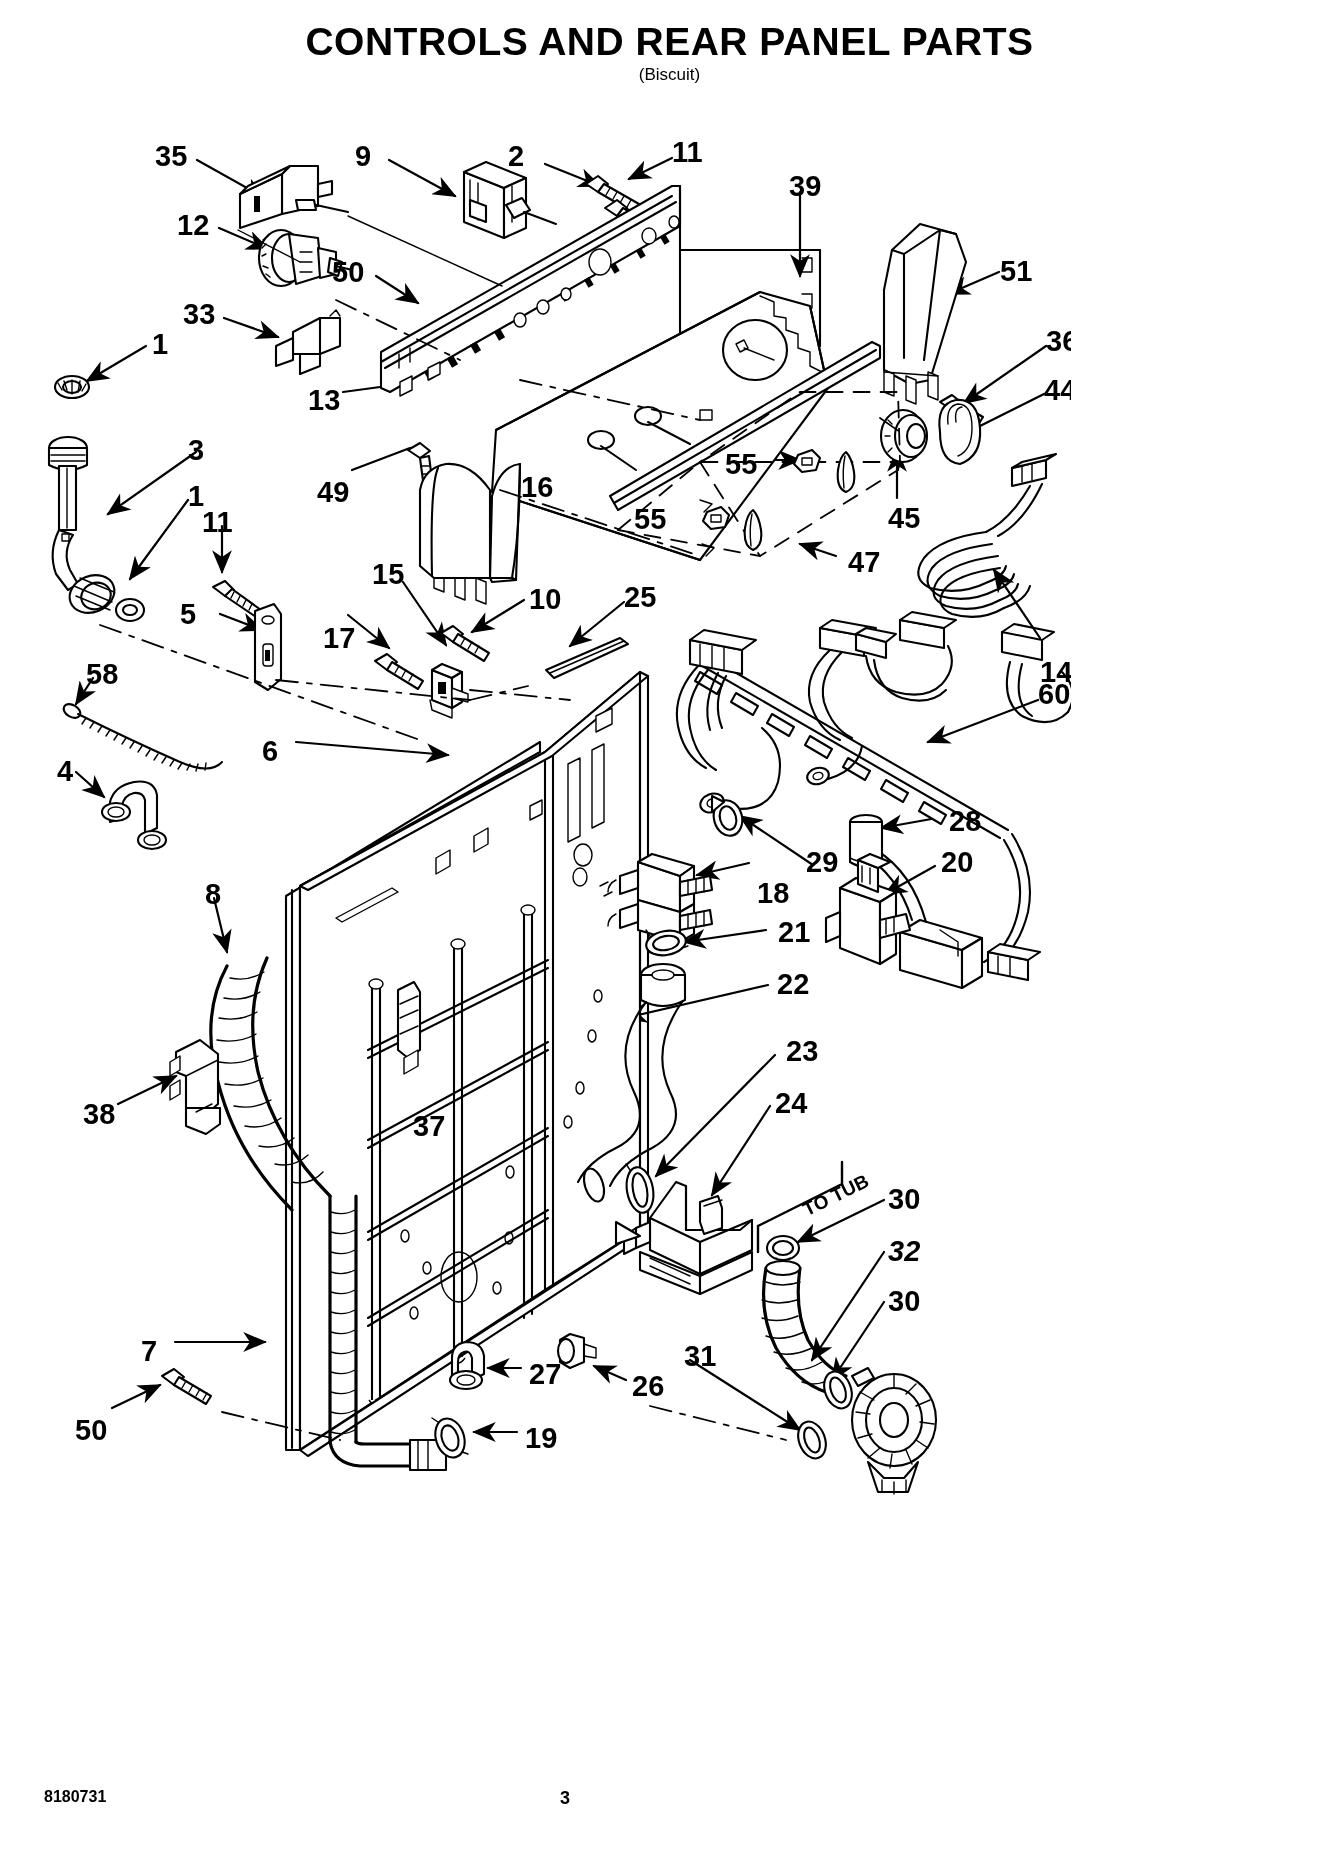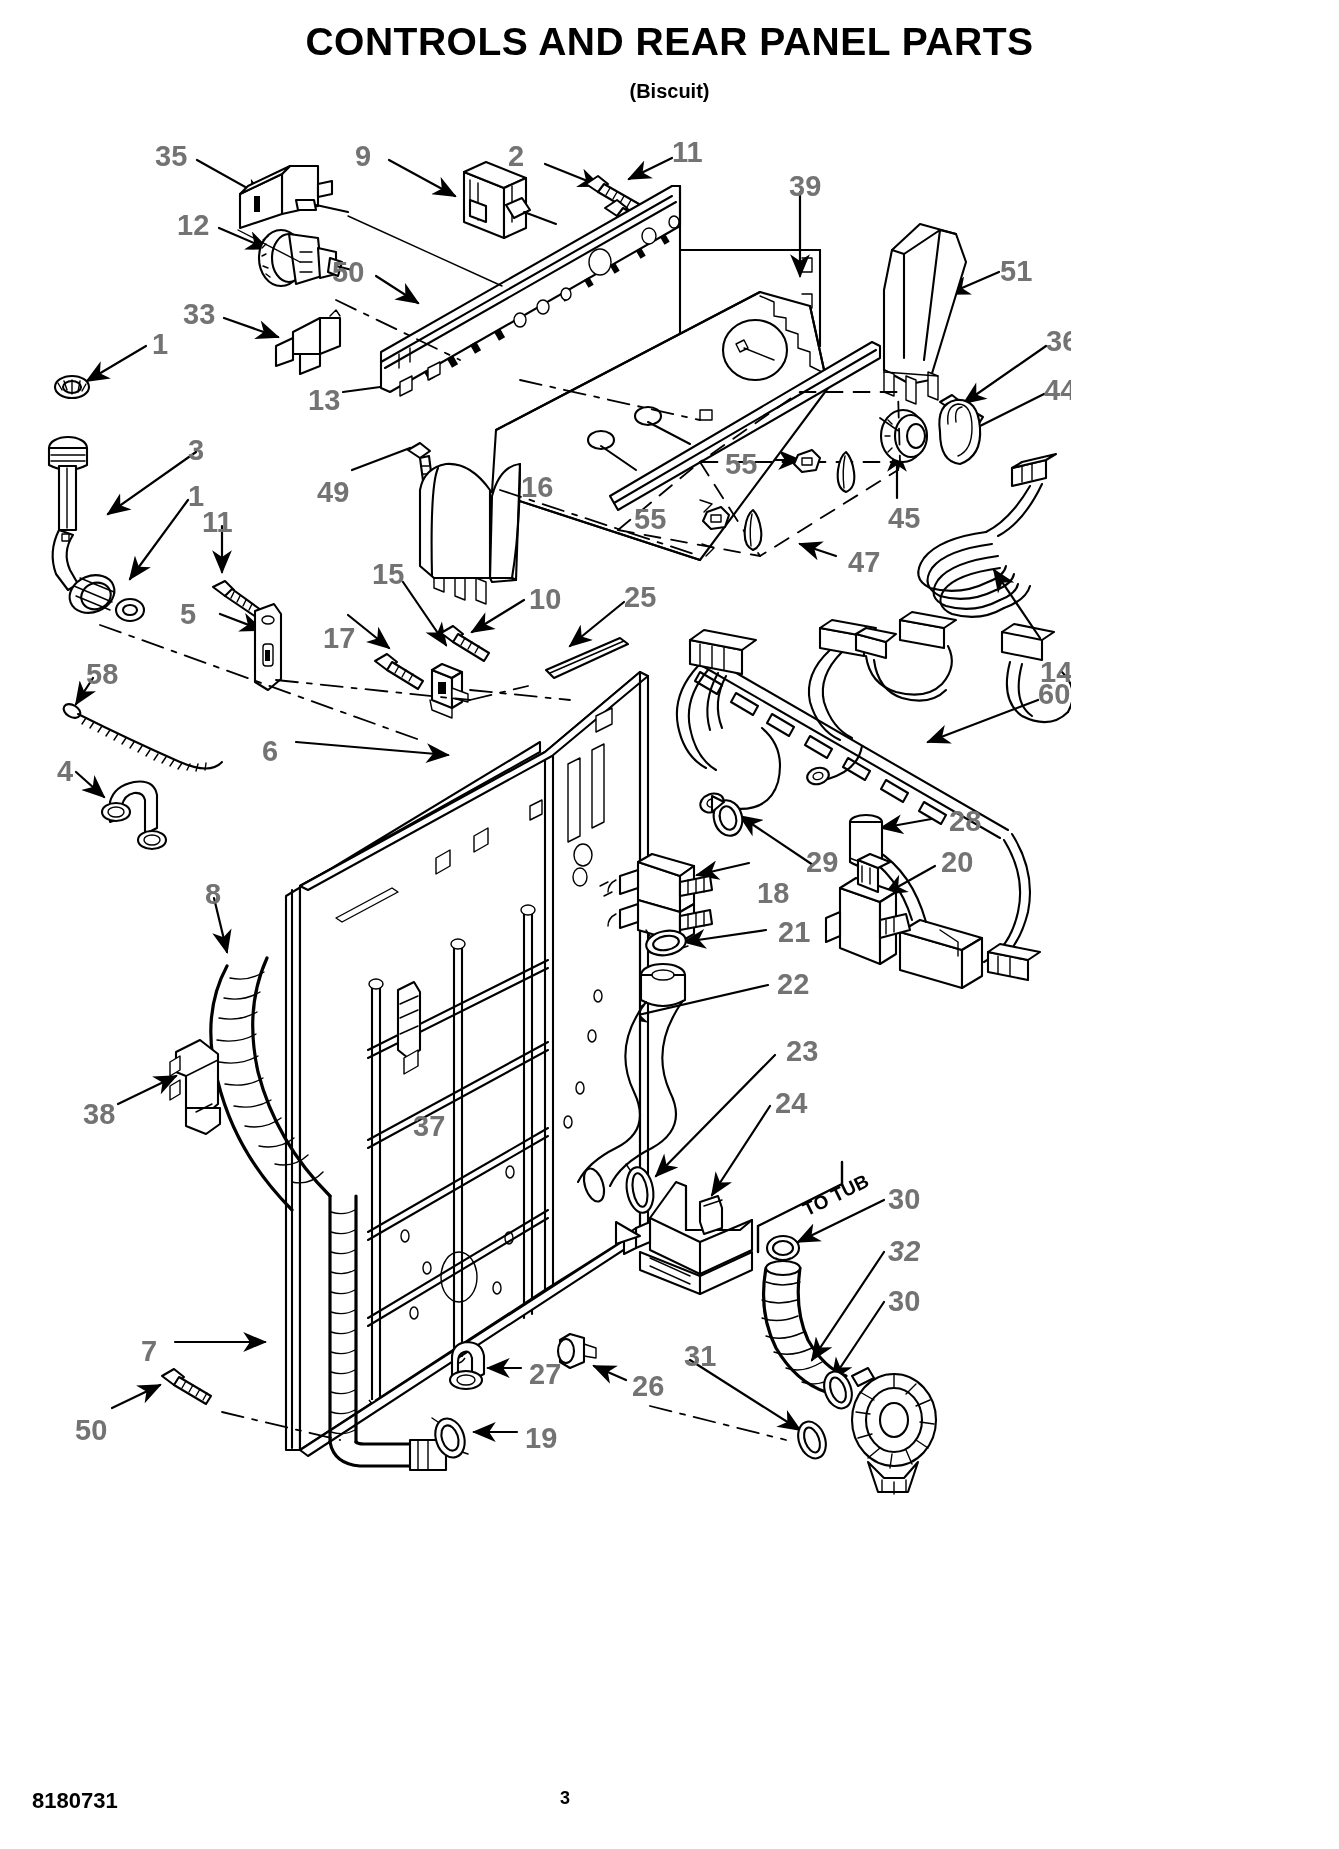--- a/index.html
+++ b/index.html
@@ -33,31 +33,31 @@
     line-height: 1.05;
     margin: 0;
   }
   #doc-model {
     font-size: 20px;
     font-weight: bold;
     margin-top: 9px;
     line-height: 1.1;
   }
   #doc-color {
-    font-size: 20px;
-    font-weight: bold;
-    margin-top: 17px;
+    font-size: 17px;
+    font-weight: normal;
+    margin-top: 3px;
     line-height: 1.1;
   }
   
   #footer-left {
     position: absolute;
-    left: 32px;
+    left: 44px;
     top: 1788px;
-    font-size: 22px;
+    font-size: 16px;
     font-weight: bold;
   }
   #footer-center {
     position: absolute;
     left: 0;
     top: 1788px;
     width: 1130px;
     text-align: center;
     font-size: 18px;
     font-weight: bold;
@@ -70,21 +70,21 @@
     width: 1339px;
     height: 1849px;
   }
   
   .callout {
     position: absolute;
     font-family: "Liberation Sans", sans-serif;
     font-size: 29px;
     font-weight: bold;
     line-height: 1;
-    color: #737373;
+    color: #000000;
     white-space: nowrap;
   }
   .tub-label {
     position: absolute;
     font-family: "Liberation Sans", sans-serif;
     font-size: 19px;
     font-weight: bold;
     line-height: 1;
     color: #000;
     white-space: nowrap;

